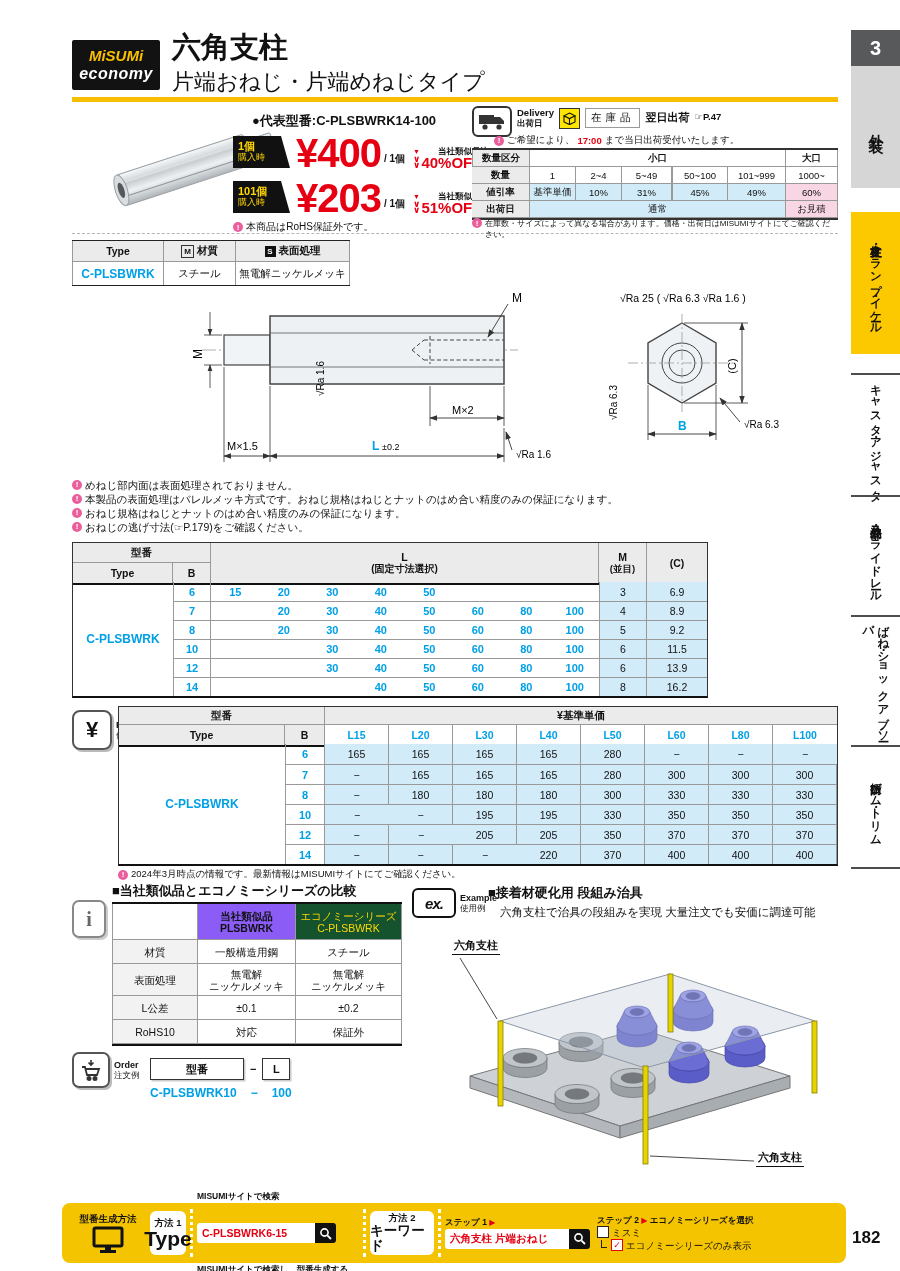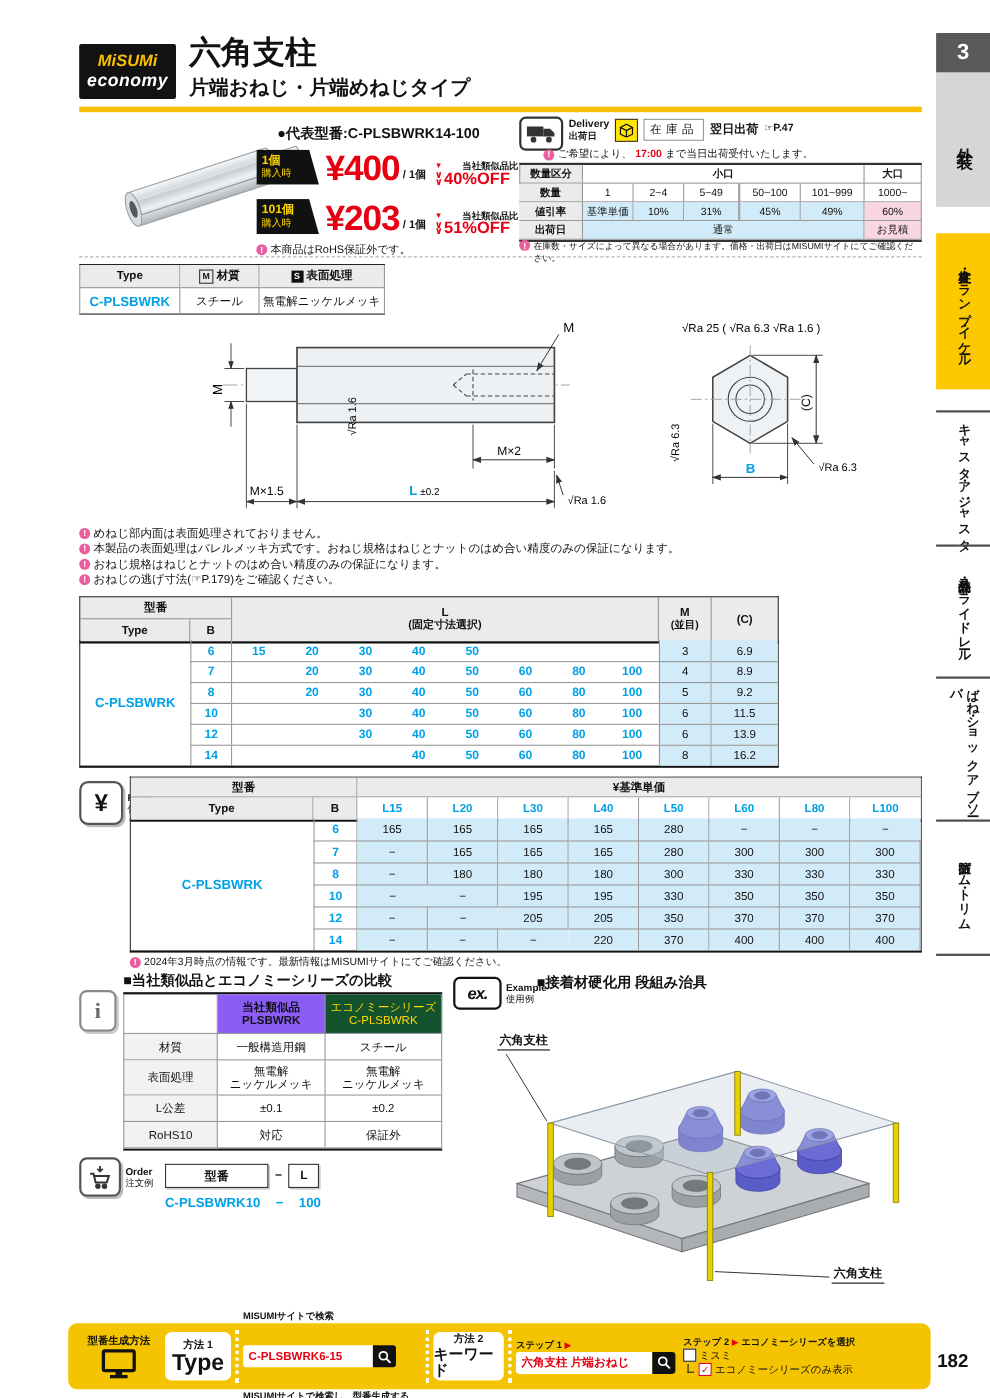--- a/index.html
+++ b/index.html
@@ -18,31 +18,31 @@
   .sideGray{top:66px;height:122px;background:#d6d6d6;font-size:15px;letter-spacing:5px;}
   .sideYellow{top:212px;height:142px;background:#fcc800;font-size:11.5px;line-height:13px;}
   .sidePlain{font-size:11.5px;border-top:2px solid #4d4d4d;}
   .sideLast{border-bottom:2px solid #4d4d4d;}
   
   .logo{left:72px;top:40px;width:88px;height:50px;background:#121212;border-radius:2px;
     display:flex;flex-direction:column;align-items:center;justify-content:center;line-height:18px;}
   .logoTop{color:#f9c000;font-style:italic;font-weight:bold;font-size:15px;}
   .logoBot{color:#fff;font-style:italic;font-weight:bold;font-size:16px;letter-spacing:.5px;}
   .title{left:172px;top:28px;font-size:29px;font-weight:bold;}
-  .subtitle{left:172px;top:67px;font-size:18px;font-weight:bold;}
+  .subtitle{left:172px;top:67px;font-size:22px;font-weight:normal;}
   .rule{left:72px;top:97px;width:766px;height:5px;background:#f9be00;}
   
   .rep{left:252px;top:112px;font-size:13px;font-weight:bold;}
   .priceRow{display:flex;align-items:flex-end;}
   .badge{width:52px;height:32px;background:#111;color:#ffd800;
     clip-path:polygon(0 0,calc(100% - 9px) 0,100% 100%,0 100%);
     display:flex;flex-direction:column;justify-content:center;padding-left:5px;line-height:11px;}
   .badge .q{font-size:11px;font-weight:bold;}
   .badge .s{font-size:9px;}
-  .priceVal{font-size:32px;font-weight:bold;color:#e60012;line-height:30px;letter-spacing:-1px;margin-left:6px;}
+  .priceVal{font-size:40px;font-weight:bold;color:#e60012;line-height:30px;letter-spacing:-1px;margin-left:6px;}
   .per{font-size:10px;font-weight:bold;margin:0 0 2px 3px;}
   .offBlk{margin-left:8px;line-height:11px;}
   .offTop{font-size:8.5px;font-weight:bold;display:flex;align-items:center;gap:18px;}
   .offTop .tri{color:#e60012;font-size:7px;}
   .offVal{display:flex;align-items:center;}
   .chev{display:inline-flex;flex-direction:column;color:#e60012;font-weight:bold;font-size:9px;line-height:5.5px;margin-right:1px;}
   .offPct{font-size:15px;font-weight:bold;color:#e60012;}
   .noteLine{display:flex;align-items:center;gap:3px;}
   .pinkDot{display:inline-flex;width:10px;height:10px;border-radius:50%;background:#ea5e9e;color:#fff;
     font-size:8px;font-weight:bold;align-items:center;justify-content:center;flex:0 0 auto;}
@@ -162,21 +162,21 @@
   .exLab .jp{font-size:8.5px;}
   .exTitle{left:488px;top:884px;font-size:13px;font-weight:bold;}
   .exDesc{left:500px;top:905px;font-size:11.5px;}
   .callout{font-size:11px;font-weight:bold;border-bottom:1px solid #111;padding:0 2px 1px 2px;}
   
   .bottomBar{left:62px;top:1203px;width:784px;height:60px;background:#f5c400;border-radius:8px;
     display:flex;align-items:center;gap:4px;padding-left:8px;box-sizing:border-box;}
   .bnTab{width:76px;display:flex;flex-direction:column;align-items:center;}
   .bnTab .t{font-size:9.5px;font-weight:bold;}
   .whiteBox{background:#fff;border-radius:6px;height:44px;display:flex;flex-direction:column;justify-content:center;align-items:center;}
-  .wb1{width:60px;}
+  .wb1{width:36px;}
   .wb2{width:64px;}
   .whiteBox .m{font-size:9.5px;font-weight:bold;line-height:10px;}
   .whiteBox .v1{font-size:21px;font-weight:bold;line-height:21px;}
   .whiteBox .v2{font-size:13.5px;font-weight:bold;line-height:15px;}
   .dotSep{width:0;height:48px;border-left:3px dotted #fff;}
   .bnSec{display:flex;flex-direction:column;justify-content:center;}
   .bnSmall{font-size:8.5px;font-weight:bold;line-height:11px;}
   .srchRow{display:flex;align-items:center;margin:1px 0;}
   .srchBox{background:#fff;height:20px;border-radius:3px 0 0 3px;display:flex;align-items:center;
     font-size:10.5px;font-weight:bold;color:#e60012;padding-left:5px;box-sizing:border-box;}
@@ -689,20 +689,21 @@
   </div>
 
   <div class="abs exIcon">
     <div class="exBox">ex.</div>
     <div class="exLab">
       <div class="en">Example</div>
       <div class="jp">使用例</div>
     </div>
   </div>
   <div class="abs exTitle">■接着材硬化用 段組み治具</div>
+  <div class="abs exDesc">六角支柱で治具の段組みを実現 大量注文でも安価に調達可能</div>
 
   <svg class="abs" style="left:430px;top:926px;" width="400" height="252" viewBox="0 0 400 252">
 
     <polygon points="40,150 210,103 360,150 190,200" fill="#ced2d6" stroke="#777"></polygon>
     <polygon points="40,150 190,200 190,212 40,162" fill="#b4b8bc" stroke="#777"></polygon>
     <polygon points="190,200 360,150 360,162 190,212" fill="#a8adb1" stroke="#777"></polygon>
 
     <g stroke="#6f7478" stroke-width="0.7">
       <g>
           <path d="M73 132 a22 9.5 0 0 0 44 0 l0 10 a22 9.5 0 0 1 -44 0 z" fill="#9ba0a5"></path>

